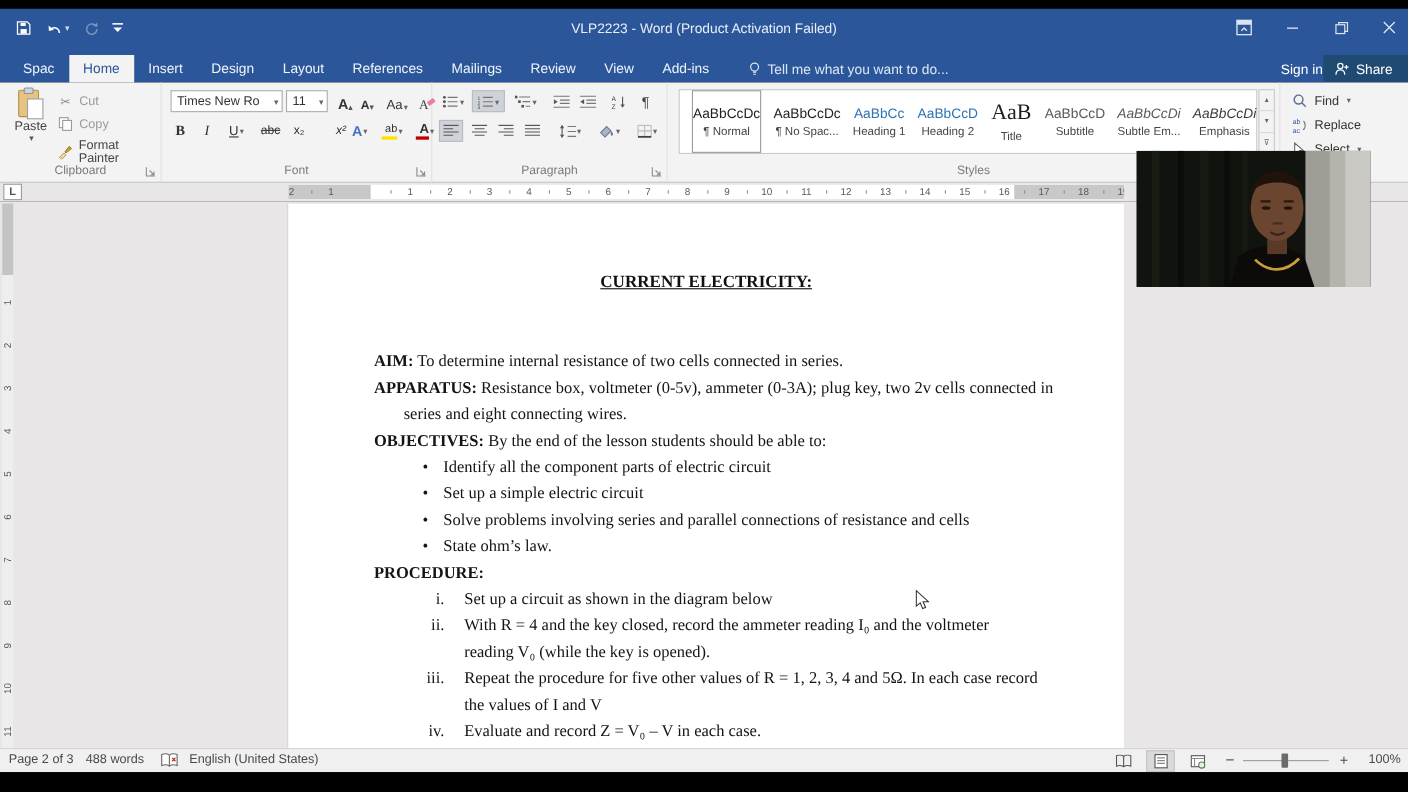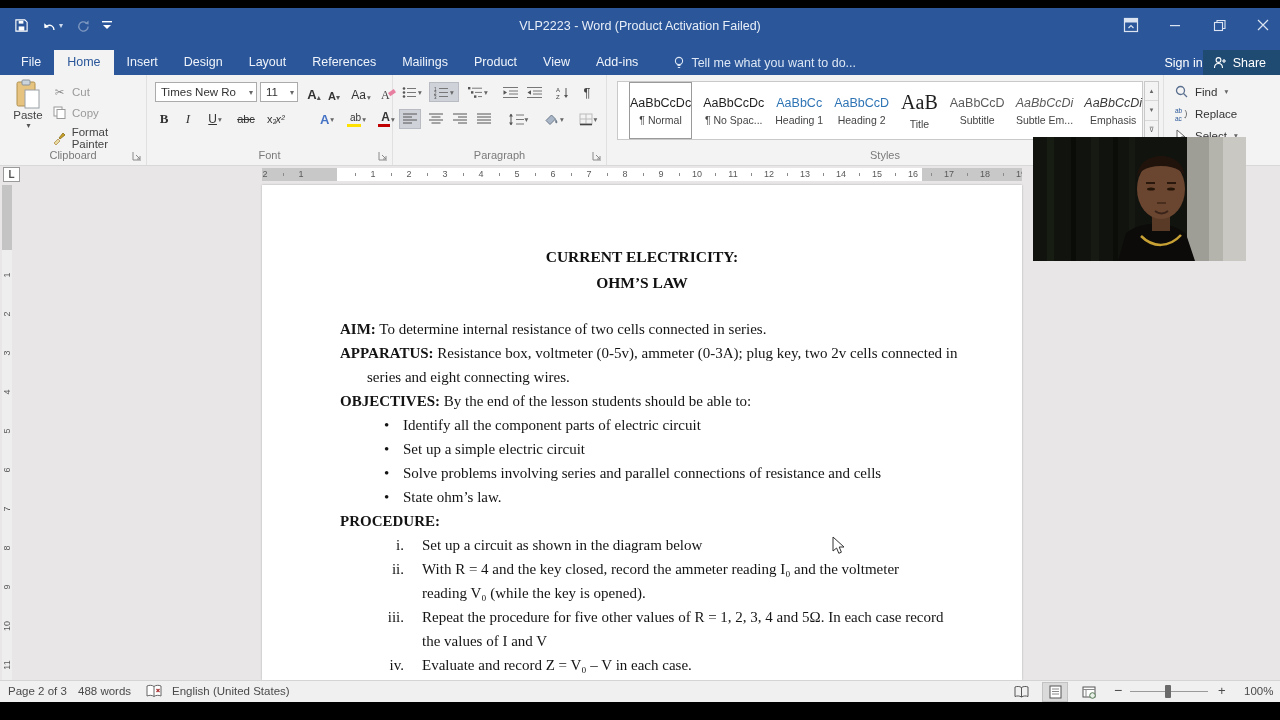--- a/index.html
+++ b/index.html
@@ -171,28 +171,28 @@
       <span class="wb">
         <svg width="12" height="12" viewBox="0 0 12 12">
             <path d="M1 1 11 11 M11 1 1 11" stroke="#dbe4f0" stroke-width="1.2"></path>
           </svg>
       </span>
     </div>
   </div>
 
   <div class="tabrow">
     <div class="tabs">
-        <div class="tab">File</div>
+        <div class="tab">Spac</div>
         <div class="tab active">Home</div>
         <div class="tab">Insert</div>
         <div class="tab">Design</div>
         <div class="tab">Layout</div>
         <div class="tab">References</div>
         <div class="tab">Mailings</div>
-        <div class="tab">Product</div>
+        <div class="tab">Review</div>
         <div class="tab">View</div>
         <div class="tab">Add-ins</div>
       </div>
     <div class="tellme">
       <svg width="12" height="14" viewBox="0 0 12 14">
           <circle cx="6" cy="5" r="3.6" fill="none" stroke="#dce6f4" stroke-width="1.1"></circle>
           <path d="M4.5 9.5h3M4.8 11.5h2.4" stroke="#dce6f4" stroke-width="1.1"></path>
         </svg>
       <span>Tell me what you want to do...</span>
     </div>
@@ -288,21 +288,21 @@
       <div class="toggle" style="left:54px; top:34px; width:28px;">
           <u style="font-size:12px;">U</u>
           <span class="dd">▾</span>
         </div>
       <div class="toggle" style="left:86px; top:34px; width:26px;">
           <s style="font-size:11px;">abc</s>
         </div>
       <div class="toggle" style="left:114px; top:34px;">
           <span style="font-size:11px;">x₂</span>
         </div>
-      <div class="toggle" style="left:122px; top:34px;font-style:italic;">
+      <div class="toggle" style="left:152px; top:34px;font-style:italic;">
           <span style="font-size:11px;">x²</span>
         </div>
       <div class="toggle" style="left:166px; top:34px; width:28px;">
           <span style="font-size:13px; color:#4472c4; font-weight:bold;">A</span>
           <span class="dd">▾</span>
         </div>
       <div class="toggle" style="left:197px; top:34px; width:28px;">
         <span style="font-size:10px; position:relative; top:-2px;">ab</span>
           <span class="dd">▾</span>
         <span class="colorbar" style="background:#ffe100; width:14px;"></span>
@@ -581,22 +581,21 @@
           <span class="vnum" style="top: 241px;">5</span>
           <span class="vnum" style="top: 280px;">6</span>
           <span class="vnum" style="top: 319px;">7</span>
           <span class="vnum" style="top: 358px;">8</span>
           <span class="vnum" style="top: 397px;">9</span>
           <span class="vnum" style="top: 436px;">10</span>
           <span class="vnum" style="top: 475px;">11</span>
         </div>
     </div>
     <div class="page">
-      <div class="doc-title" style="top:63px;">CURRENT ELECTRICITY:</div>
-      <div class="doc-title" style="top:89px;">OHM’S LAW</div>
+      <div class="doc-title" style="top:63px;text-decoration:underline;">CURRENT ELECTRICITY:</div>
       <div id="doc-lines">
           <div class="dl dl-body" style="top: 136px;"><span class="b">AIM:</span> To determine internal resistance of two cells connected in series.</div>
           <div class="dl dl-body" style="top: 160px;"><span class="b">APPARATUS:</span> Resistance box, voltmeter (0-5v), ammeter (0-3A); plug key, two 2v cells connected in</div>
           <div class="dl dl-wrap" style="top: 184px;">series and eight connecting wires.</div>
           <div class="dl dl-body" style="top: 208px;"><span class="b">OBJECTIVES:</span> By the end of the lesson students should be able to:</div>
           <span class="dl dl-bullet-dot" style="top: 232px;">•</span>
           <div class="dl dl-bullet" style="top: 232px;">Identify all the component parts of electric circuit</div>
           <span class="dl dl-bullet-dot" style="top: 256px;">•</span>
           <div class="dl dl-bullet" style="top: 256px;">Set up a simple electric circuit</div>
           <span class="dl dl-bullet-dot" style="top: 280px;">•</span>

